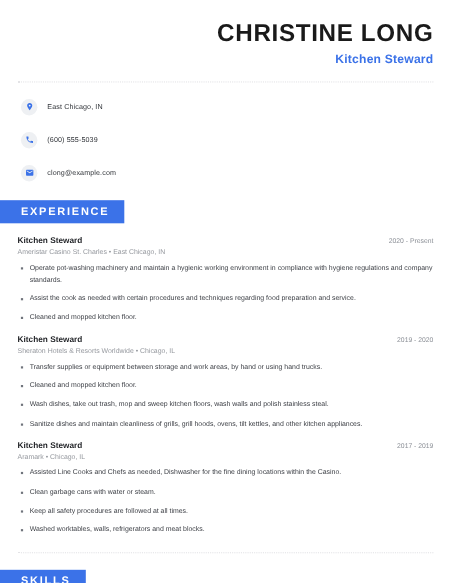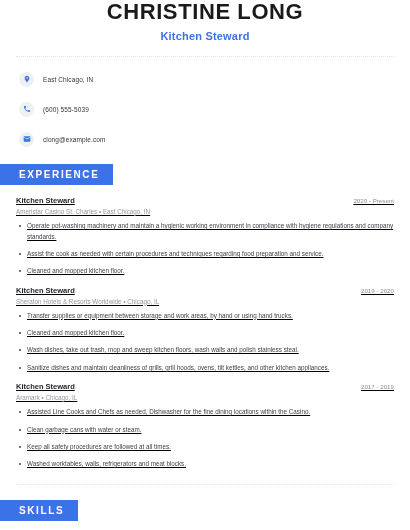--- a/index.html
+++ b/index.html
@@ -5,21 +5,21 @@
   * { box-sizing: border-box; margin: 0; padding: 0; }
   html, body {
     width: 410px; height: 530px;
     background: #ffffff;
     font-family: "Liberation Sans", sans-serif;
     overflow: hidden;
   }
   .page { width: 410px; height: 530px; position: relative; padding: 0 16px; }
 
   
-  .header { text-align: center; }
+  .header { padding-top: 18px; text-align: right; }
   .name {
     font-size: 22px; font-weight: 700; color: #1a1a1a;
     letter-spacing: 0.6px; line-height: 1.1;
   }
   .job-title {
     margin-top: 6px; font-size: 11px; font-weight: 700;
     color: #3b72e8; letter-spacing: 0.2px;
   }
   .divider {
     margin: 14px 0 0 0; height: 1px;
@@ -40,21 +40,21 @@
     margin-left: 9px; font-size: 6.5px; color: #33363b; letter-spacing: 0.1px;
   }
 
   
   .section-badge {
     position: relative; left: -16px;
     display: inline-block; background: #3b72e8; color: #fff;
     font-size: 10px; font-weight: 700; letter-spacing: 1.6px;
     padding: 5px 14px 5px 19px;
   }
-  .section-wrap { margin-top: 15px; text-decoration: underline; }
+  .section-wrap { margin-top: 15px; }
 
   
   .jobs { margin-top: 11px; }
   .job { margin-bottom: 9px; }
   .job-head { display: flex; align-items: baseline; justify-content: space-between; }
   .job-role { font-size: 7.5px; font-weight: 700; color: #1f2125; }
   .job-dates { font-size: 6.2px; color: #8b8f96; white-space: nowrap; }
   .job-company { margin-top: 3px; font-size: 6.3px; color: #95989e; }
   .bullets { margin-top: 6px; list-style: none; }
   .bullets li {

